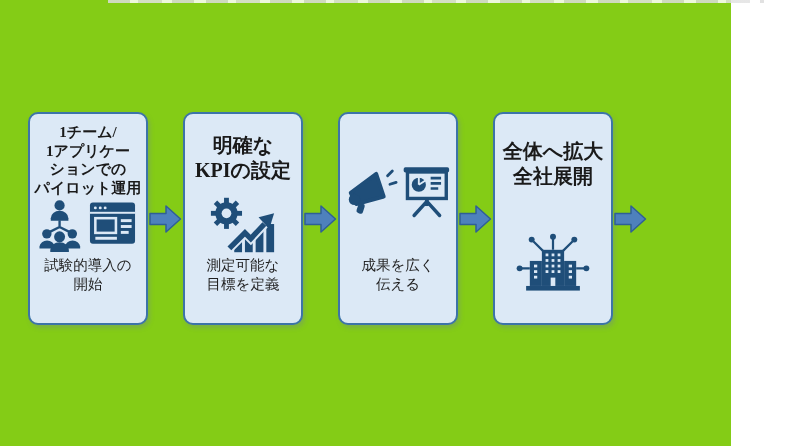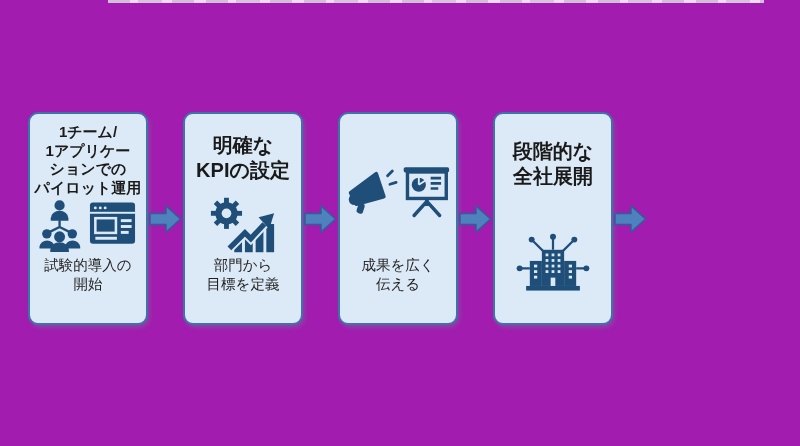--- a/index.html
+++ b/index.html
@@ -2,21 +2,21 @@
 <html><head>
 <meta charset="utf-8">
 <style>
   html, body {
     margin: 0; padding: 0;
     width: 800px; height: 446px;
     background: #ffffff;
     overflow: hidden;
     font-family: "Liberation Sans", "DejaVu Sans", sans-serif;
   }
-  .canvas { position: relative; width: 800px; height: 446px; background:#a21caf; }
+  .canvas { position: relative; width: 731px; height: 446px; background:#84cc16;font-family:Liberation Serif, serif; }
 
   
   .top-remnant {
     position: absolute; top: 0; left: 108px; width: 656px; height: 3px;
     background: repeating-linear-gradient(90deg,
       #dcdcdc 0 22px, #ffffff 22px 30px,
       #e2e2e2 30px 54px, #ffffff 54px 64px,
       #dcdcdc 64px 86px, #ffffff 86px 98px);
     opacity: .85;
   }
@@ -139,21 +139,21 @@
             <rect x="27" y="47" width="8" height="12"></rect>
             <rect x="38" y="42" width="8" height="17"></rect>
             <rect x="49" y="37" width="8" height="22"></rect>
             <rect x="60" y="30" width="8" height="29"></rect>
             <path d="M22 55 L38 39 L44 45 L58 30" stroke="#dce9f6" stroke-width="9.5" fill="none"></path>
             <path d="M22 55 L38 39 L44 45 L58 30" stroke="currentColor" stroke-width="5.5" fill="none"></path>
             <polygon points="52,23 68,19 63,35"></polygon>
           </g>
         </svg>
       </div>
-      <div class="step-sub">部門から
+      <div class="step-sub">測定可能な
 目標を定義</div>
     </div>
 
     <div class="arrow-cell">
       <svg width="33" height="30" viewBox="0 0 33 30">
         <polygon points="1,9.5 17,9.5 17,2 31.5,15 17,28 17,20.5 1,20.5" stroke="#2f5f97" stroke-width="1.5" stroke-linejoin="round" fill="#4e81bd"></polygon>
       </svg>
     </div>
 
     <div class="step">
@@ -179,21 +179,21 @@
     </div>
 
     <div class="arrow-cell">
       <svg width="33" height="30" viewBox="0 0 33 30">
         <polygon points="1,9.5 17,9.5 17,2 31.5,15 17,28 17,20.5 1,20.5" stroke="#2f5f97" stroke-width="1.5" stroke-linejoin="round" fill="#4e81bd"></polygon>
       </svg>
     </div>
 
     <div class="step">
 
-      <div class="step-title">段階的な
+      <div class="step-title">全体へ拡大
 全社展開</div>
       <div class="step-icon">
         <svg width="76" height="70" viewBox="0 0 82 70">
           <g fill="currentColor">
             <path d="M41 24 V12 M31 26 L20 15 M51 26 L62 15 M16 44 H7 M66 44 H75" stroke="currentColor" stroke-width="2.4" fill="none"></path>
             <circle cx="41" cy="10" r="3.2"></circle>
             <circle cx="18" cy="13" r="3.2"></circle>
             <circle cx="64" cy="13" r="3.2"></circle>
             <circle cx="5" cy="44" r="3.2"></circle>
             <circle cx="77" cy="44" r="3.2"></circle>

